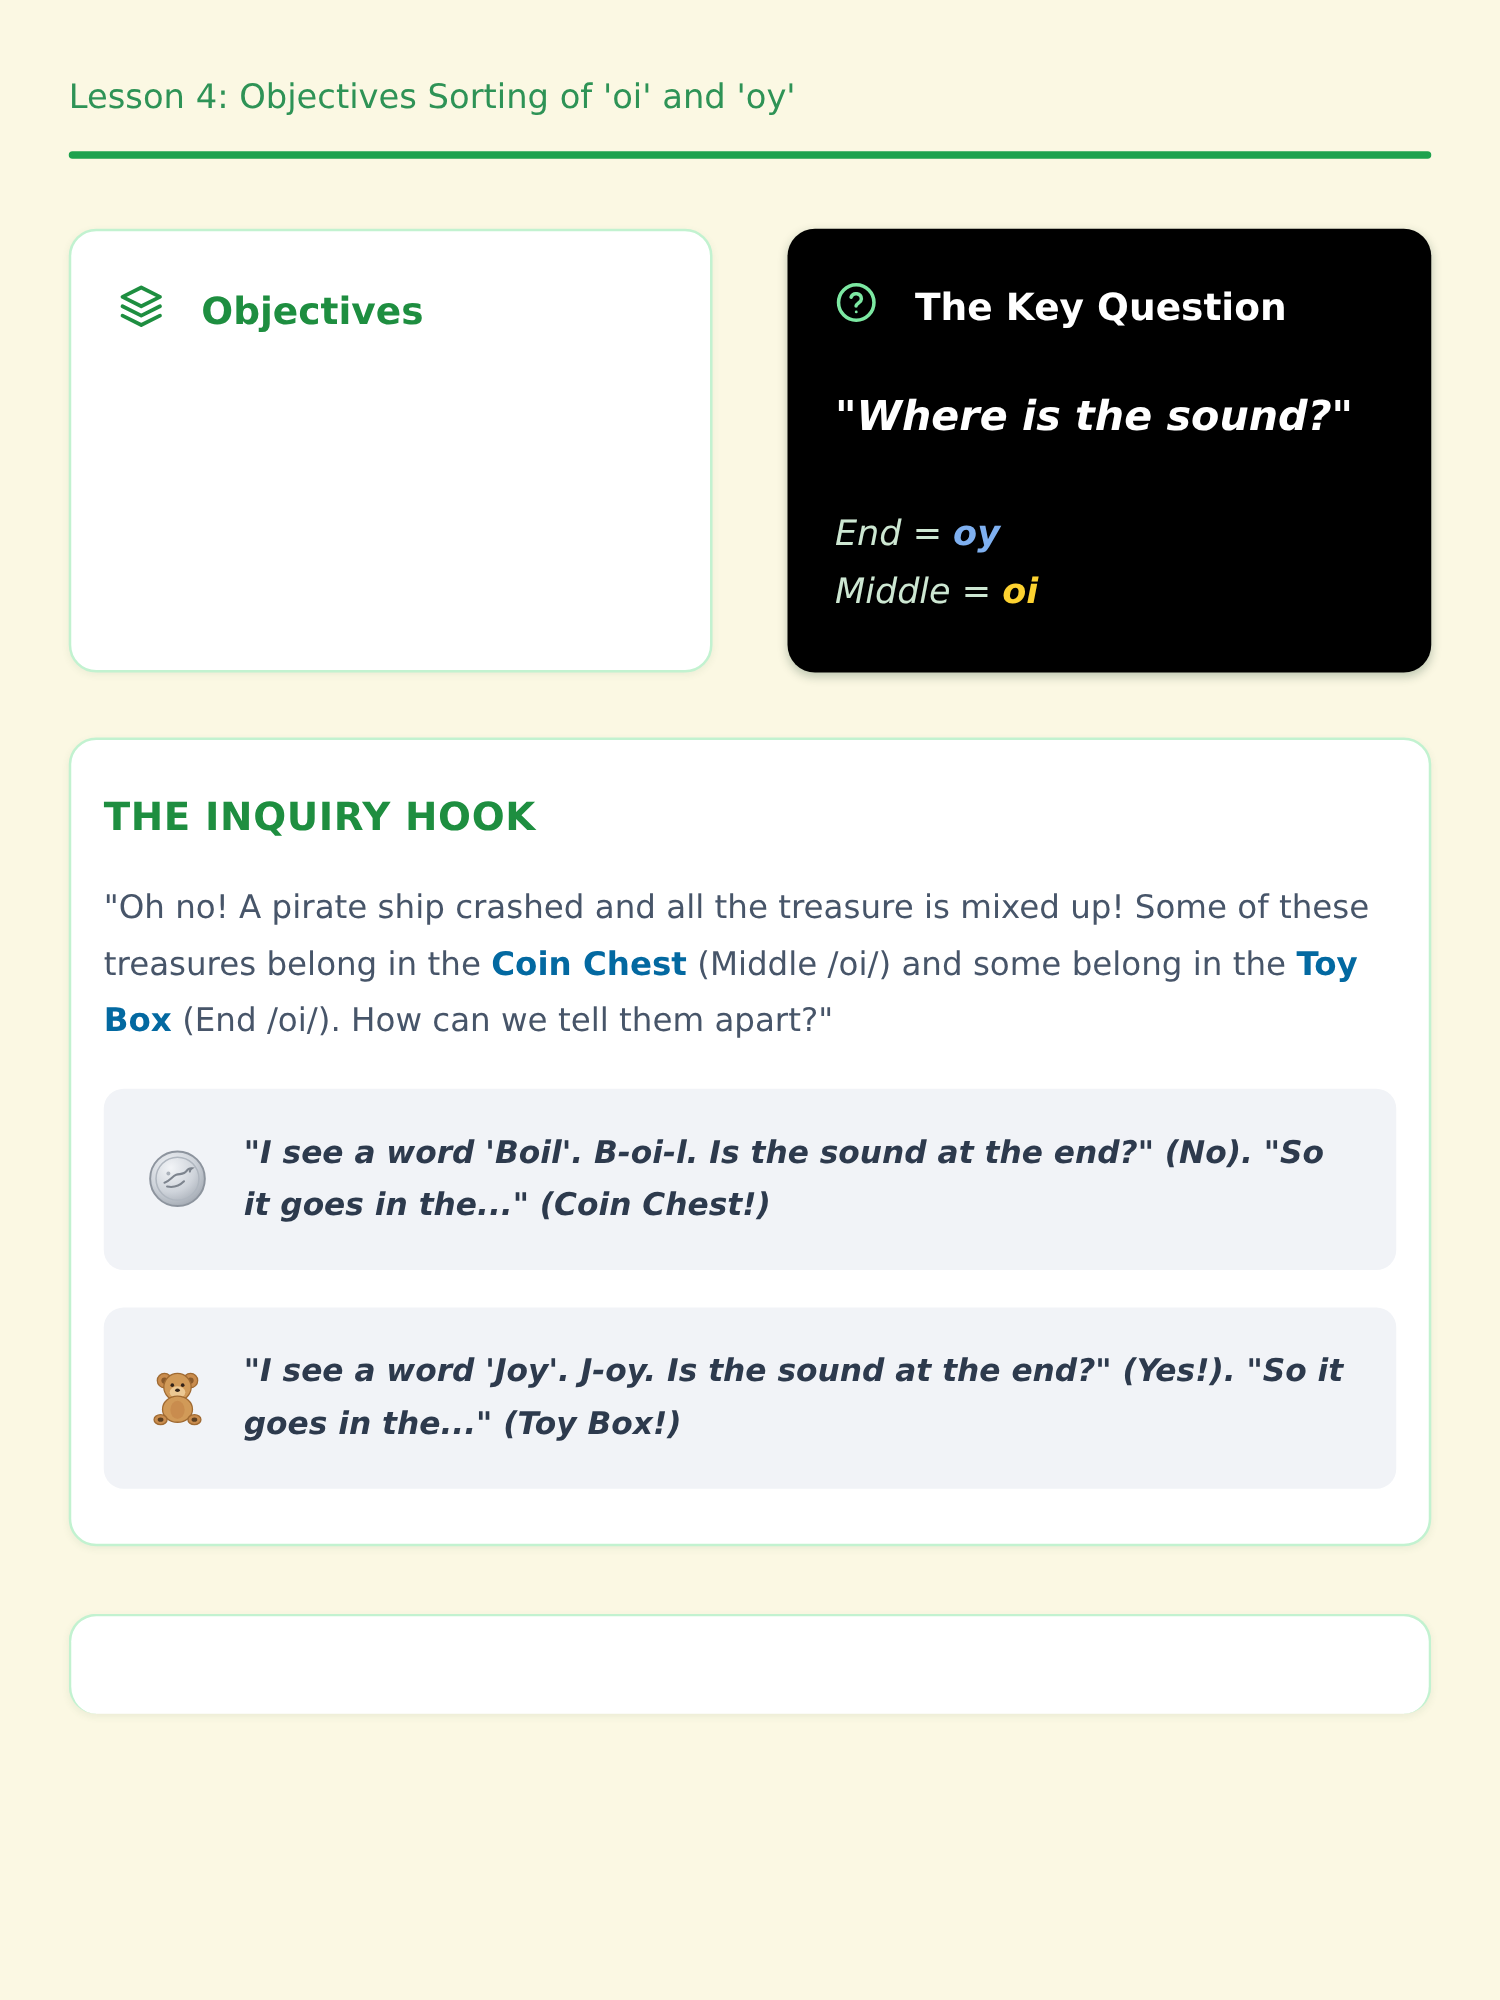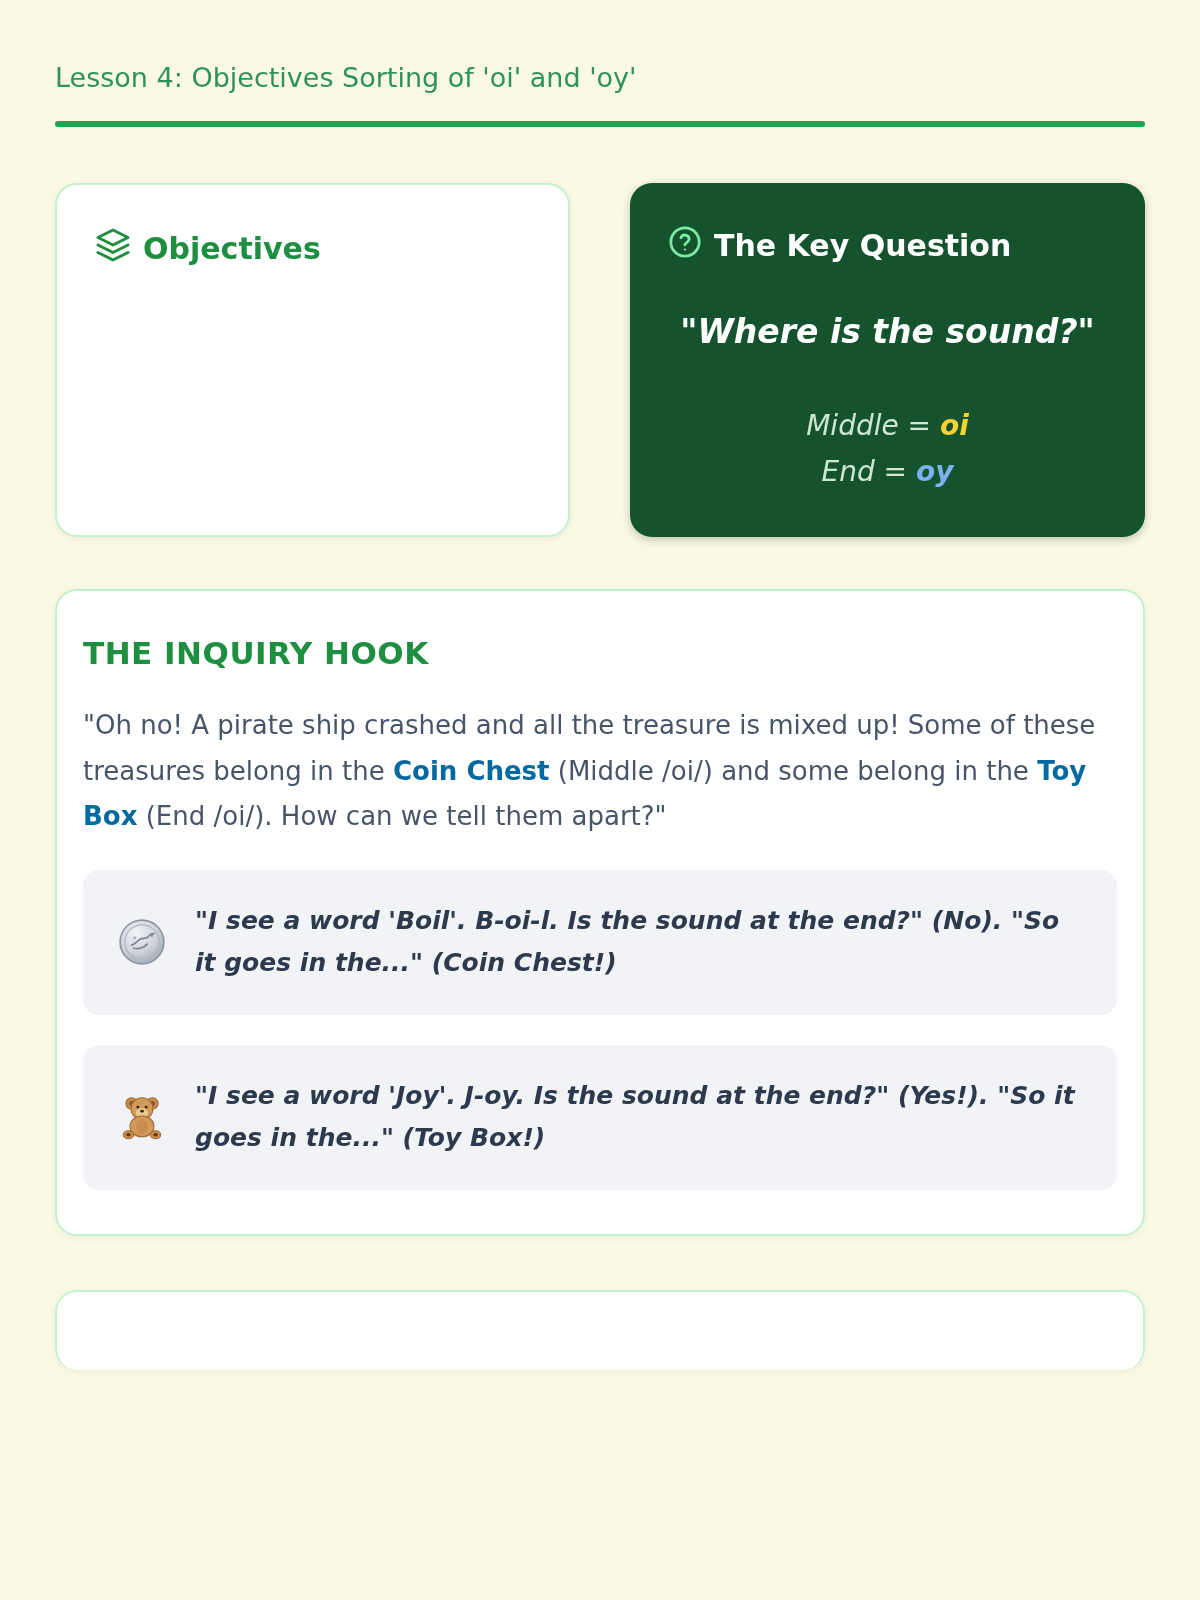--- a/index.html
+++ b/index.html
@@ -39,32 +39,31 @@
     gap: 60px;
     align-items: stretch;
   }
   .card-light {
     background: #ffffff;
     border: 2px solid #c2f2d0;
     border-radius: 22px;
     box-shadow: 0 2px 6px rgba(60,120,80,0.08);
   }
   .card-dark {
-    background: #14532d;
+    background: #000000;
     border-radius: 22px;
     box-shadow: 0 3px 8px rgba(20,60,35,0.25);
-    text-align: center;
   }
   .objectives-card { padding: 42px 38px; }
   .keyq-card { padding: 42px 38px; color: #ffffff; }
 
   .card-heading {
     display: flex;
     align-items: center;
-    gap: 12px;
+    gap: 30px;
     font-size: 30px;
     font-weight: bold;
   }
   .objectives-card .card-heading { color: #1e8e40; }
   .keyq-card .card-heading { color: #ffffff; }
   .card-heading svg { flex: 0 0 auto; }
 
   .objectives-list {
     margin-top: 34px;
     padding-left: 30px;
@@ -166,24 +165,24 @@
           <circle cx="12" cy="12" r="10"></circle>
           <path d="M9.1 9a3 3 0 0 1 5.8 1c0 2-3 2.6-3 4"></path>
           <circle cx="12" cy="17.3" r="0.8" fill="#7ce8a2" stroke="none"></circle>
         </svg>
       </span>
       <span>The Key Question</span>
     </div>
     <div class="keyq-question">"Where is the sound?"</div>
     <div class="keyq-rules">
       <div>
-        <span>Middle = </span><span class="rule-value oi">oi</span>
+        <span>End = </span><span class="rule-value oy">oy</span>
       </div>
       <div>
-        <span>End = </span><span class="rule-value oy">oy</span>
+        <span>Middle = </span><span class="rule-value oi">oi</span>
       </div>
     </div>
   </div>
 
 </section>
 
 <section class="card-light inquiry-card">
   <div class="inquiry-heading">THE INQUIRY HOOK</div>
   <p class="inquiry-intro">
     <span>"Oh no! A pirate ship crashed and all the treasure is mixed up! Some of these treasures belong in the </span><strong>Coin Chest</strong><span> (Middle /oi/) and some belong in the </span><strong>Toy Box</strong><span> (End /oi/). How can we tell them apart?"</span>

